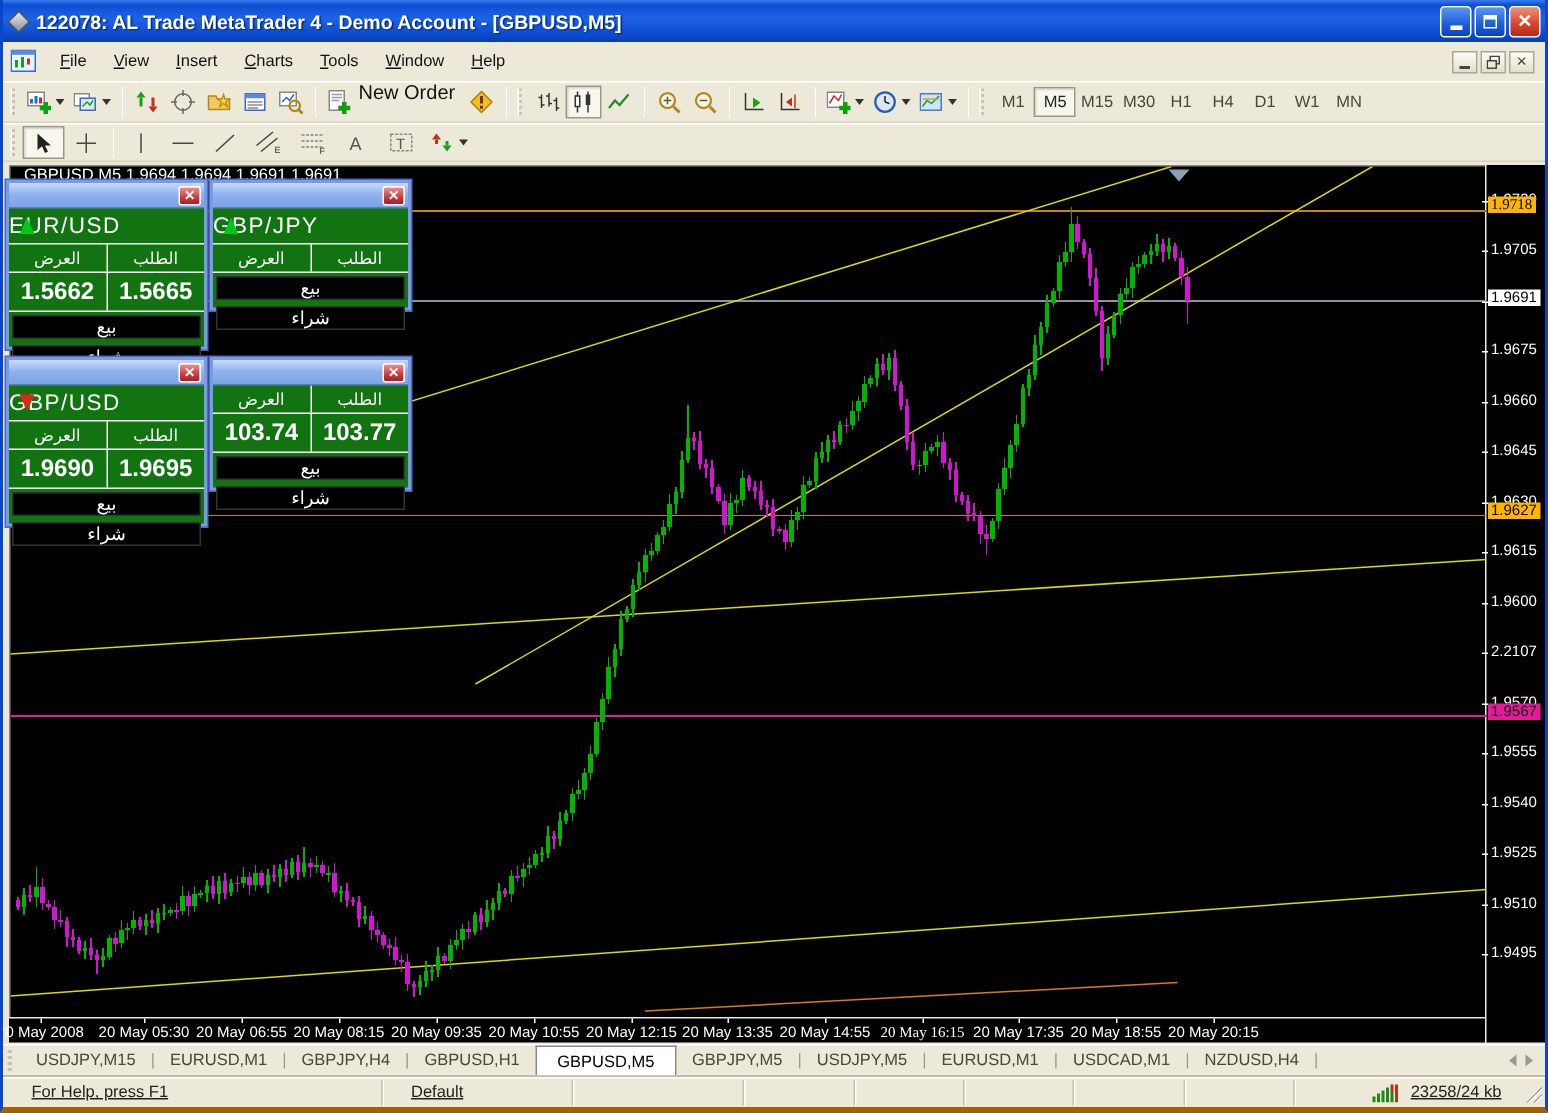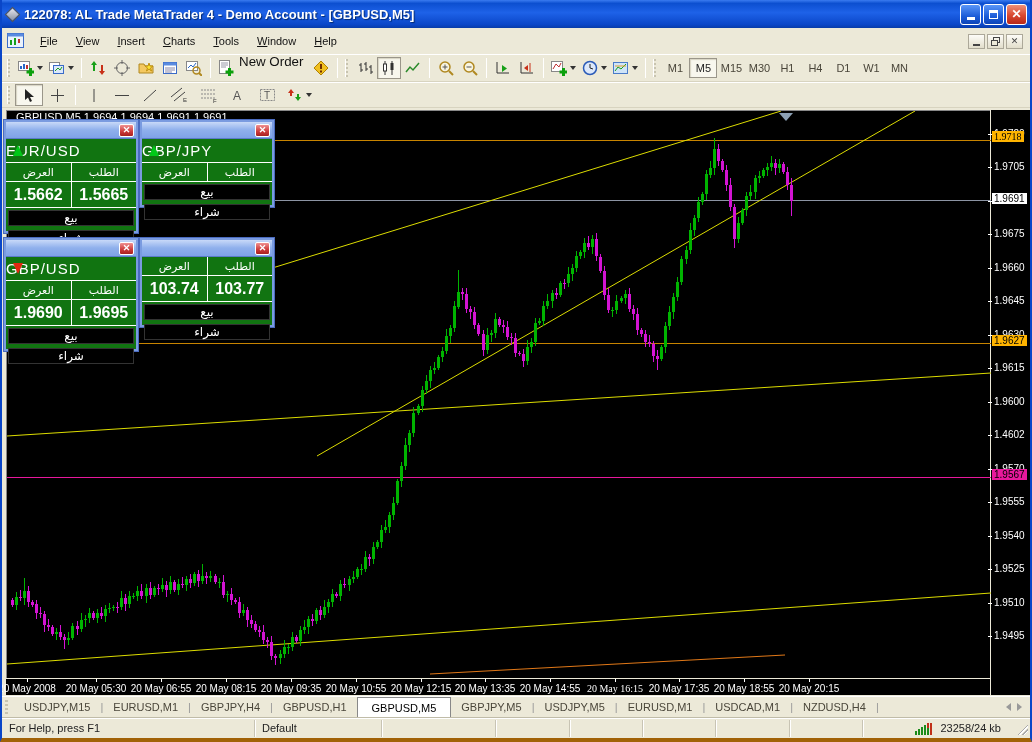--- a/index.html
+++ b/index.html
@@ -70,21 +70,21 @@
   .tabgrip{width:3px;margin:3px 6px 3px 3px;background:repeating-linear-gradient(180deg,#C8C4B0 0 2px,#ECE9D8 2px 4px);}
   .tab{padding:4px 10px 0;color:#4a463a;white-space:nowrap;}
   .tab.active{background:#fff;border:1px solid #888;border-bottom:none;color:#000;padding:4px 14px 0;}
   .tabsep{color:#999;padding:4px 0 0;}
   .tabarrows{margin-left:auto;display:flex;align-items:center;gap:6px;padding-right:8px;}
   .ta{width:0;height:0;border-top:4px solid transparent;border-bottom:4px solid transparent;}
   .ta.left{border-right:5px solid #999;}
   .ta.right{border-left:5px solid #999;}
   
   .statusbar{position:absolute;top:717px;left:0;width:1028px;height:21px;background:#ECE9D8;border-top:1px solid #C0BCA8;box-shadow:inset 0 1px 0 #fff;display:flex;align-items:center;font-size:11px;color:#222;}
-  .ssec{height:17px;display:flex;align-items:center;padding:0 7px;border-right:1px solid #C8C4B4;box-shadow:1px 0 0 #fff;}
+  .ssec{height:17px;display:flex;align-items:center;padding:0 19px;border-right:1px solid #C8C4B4;box-shadow:1px 0 0 #fff;text-decoration:underline;}
   .ssec.last{border-right:none;box-shadow:none;margin-left:auto;display:flex;gap:6px;align-items:center;padding-right:2px;}
   .resize-grip{width:13px;height:13px;margin-left:8px;background:
      linear-gradient(135deg,transparent 0 58%,#aaa 58% 64%,#fff 64% 70%,transparent 70% 76%,#aaa 76% 82%,#fff 82% 88%,transparent 88%);}
   svg{display:block;}
 </style>
 </head>
 <body>
 
 <div class="win">
 
@@ -781,21 +781,21 @@
     <div class="paxis" id="price-axis">
         <div class="ptick" style="top: 18px;">1.9720</div>
         <div class="ptick" style="top: 51.465px;">1.9705</div>
         <div class="ptick" style="top: 84.93px;">1.9690</div>
         <div class="ptick" style="top: 118.395px;">1.9675</div>
         <div class="ptick" style="top: 151.86px;">1.9660</div>
         <div class="ptick" style="top: 185.325px;">1.9645</div>
         <div class="ptick" style="top: 218.79px;">1.9630</div>
         <div class="ptick" style="top: 252.255px;">1.9615</div>
         <div class="ptick" style="top: 285.72px; text-align: center;">1.9600</div>
-        <div class="ptick" style="top: 319.185px;">1.4602</div>
+        <div class="ptick" style="top: 319.185px;">2.2107</div>
         <div class="ptick" style="top: 352.65px;">1.9570</div>
         <div class="ptick" style="top: 386.115px;">1.9555</div>
         <div class="ptick" style="top: 419.58px;">1.9540</div>
         <div class="ptick" style="top: 453.045px;">1.9525</div>
         <div class="ptick" style="top: 486.51px;">1.9510</div>
         <div class="ptick" style="top: 519.975px;">1.9495</div>
         <div class="phl" style="top: 21px; background: rgb(255, 180, 0); color: rgb(0, 0, 0); font-family: Liberation Serif, serif;">1.9718</div>
         <div class="phl" style="top: 82.699px; background: rgb(255, 255, 255); color: rgb(0, 0, 0);">1.9691</div>
         <div class="phl" style="top: 225.483px; background: rgb(255, 180, 0); color: rgb(0, 0, 0);">1.9627</div>
         <div class="phl" style="top: 359.343px; background: rgb(232, 24, 156); color: rgb(0, 0, 0);">1.9567</div>

